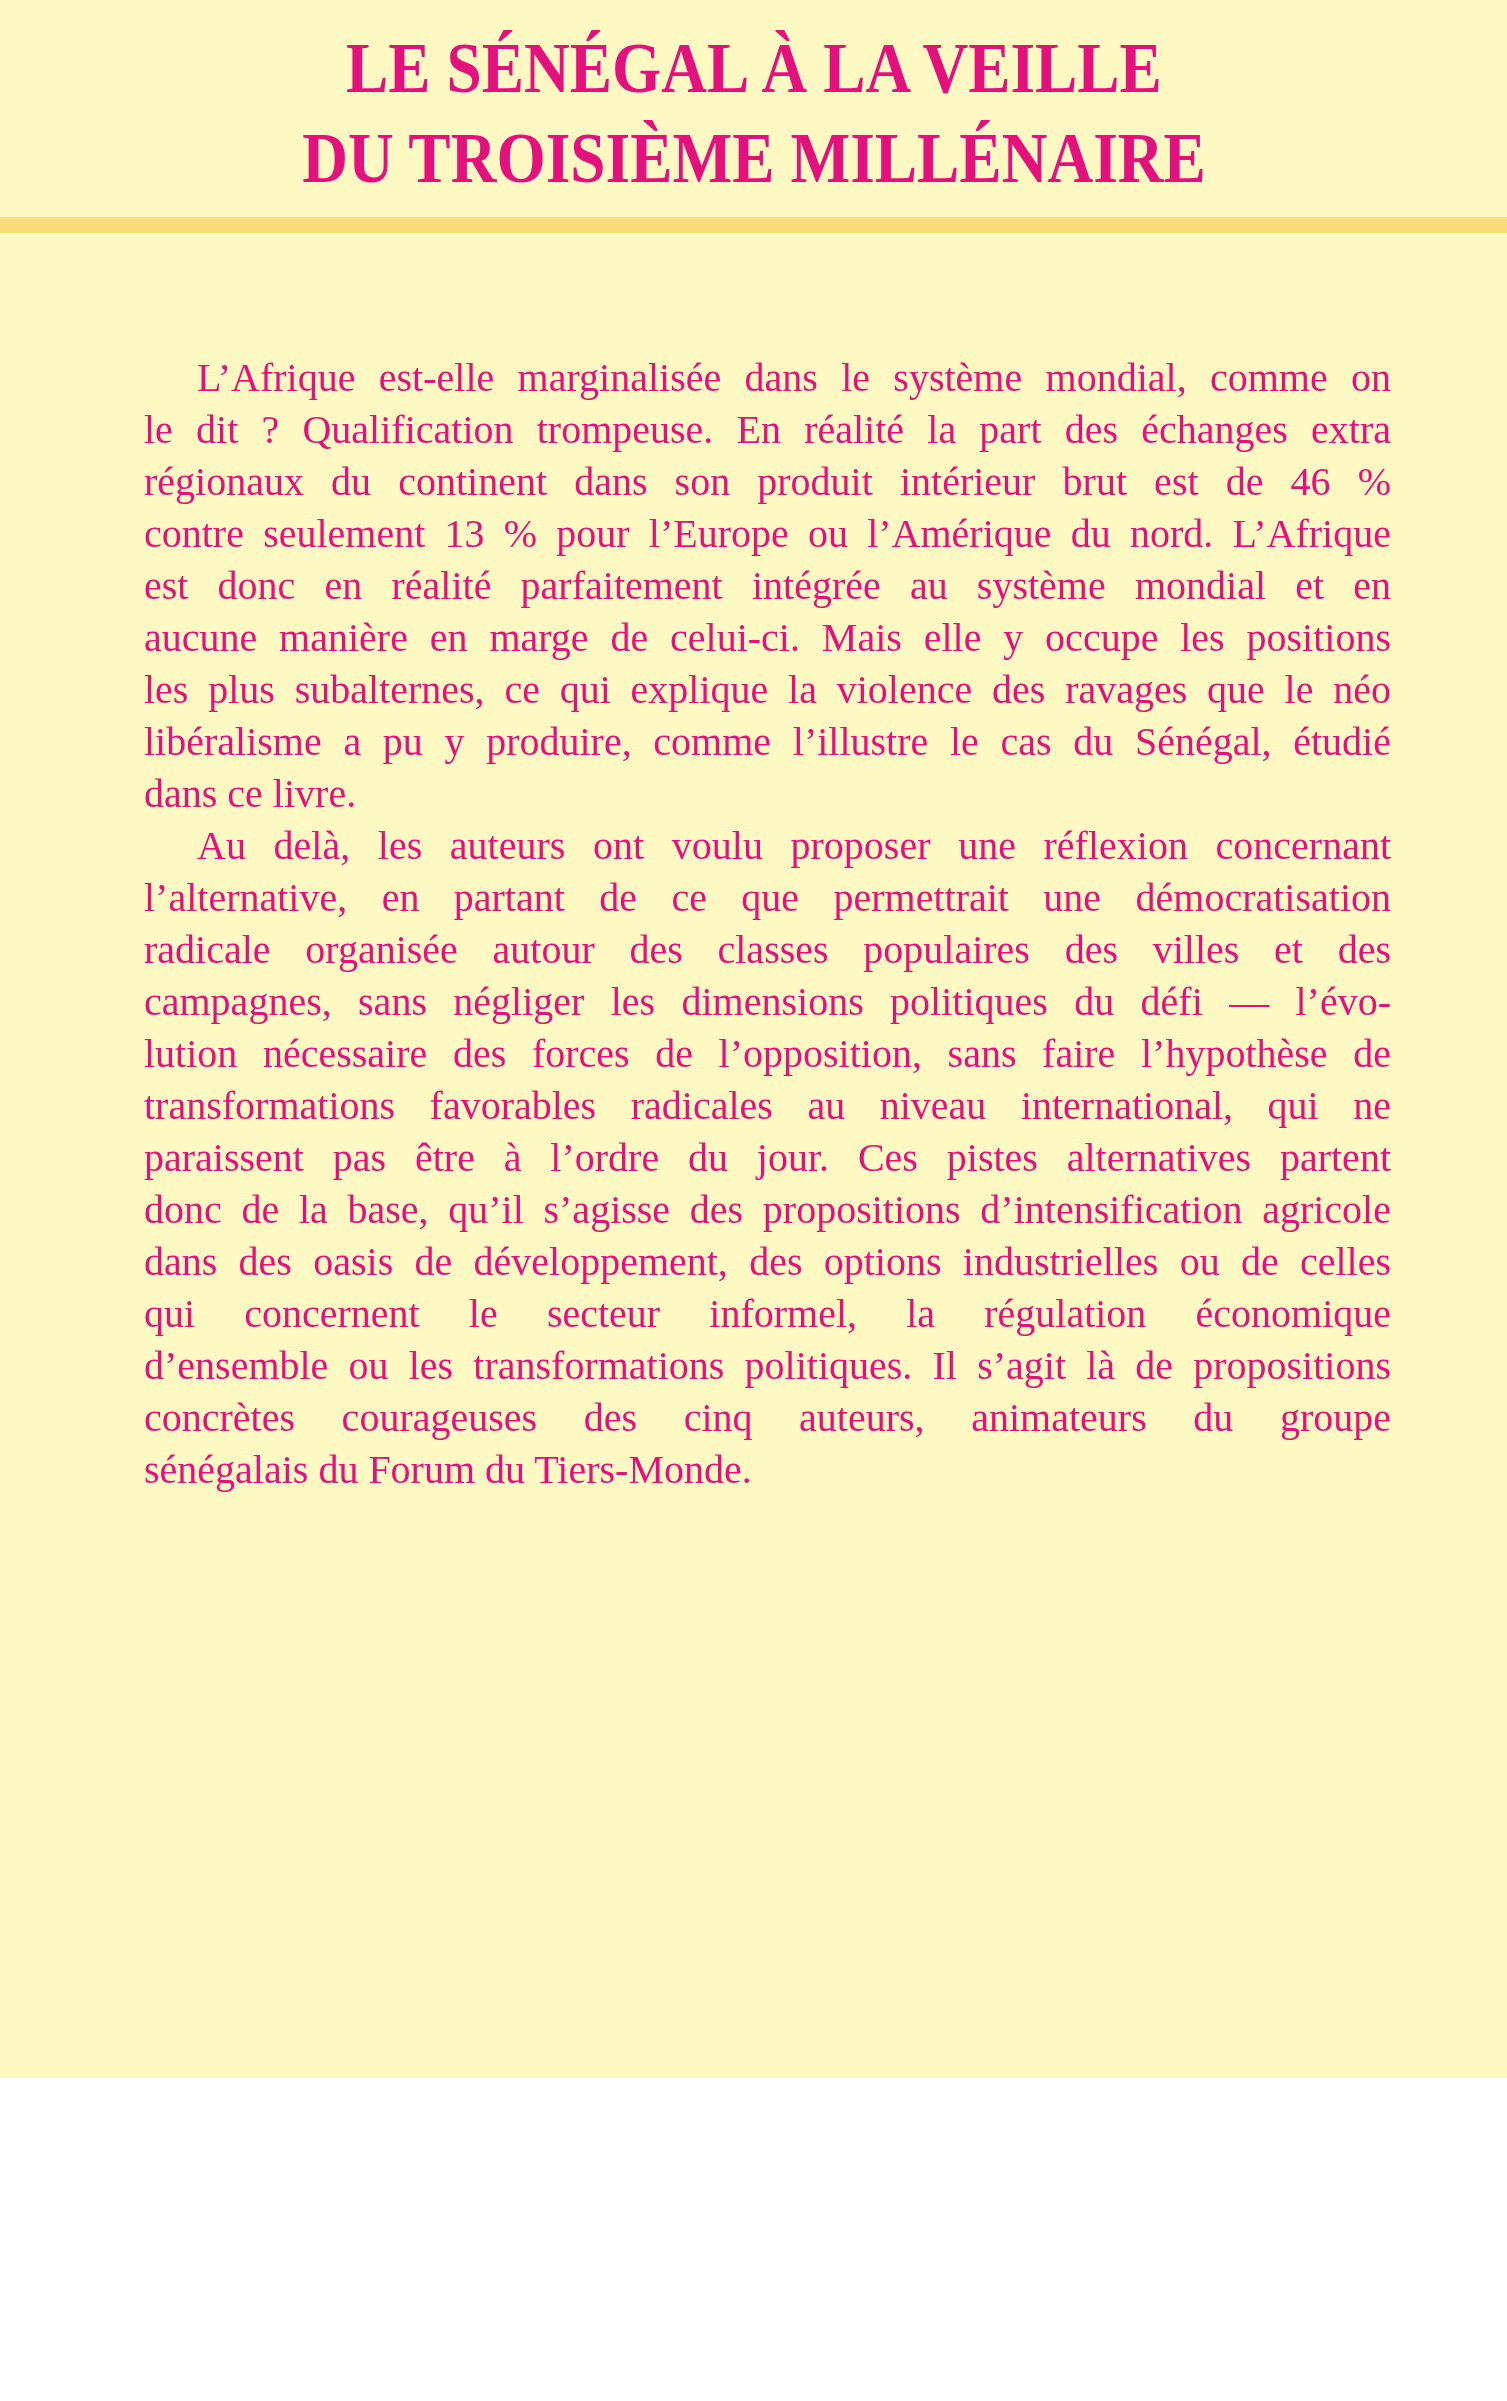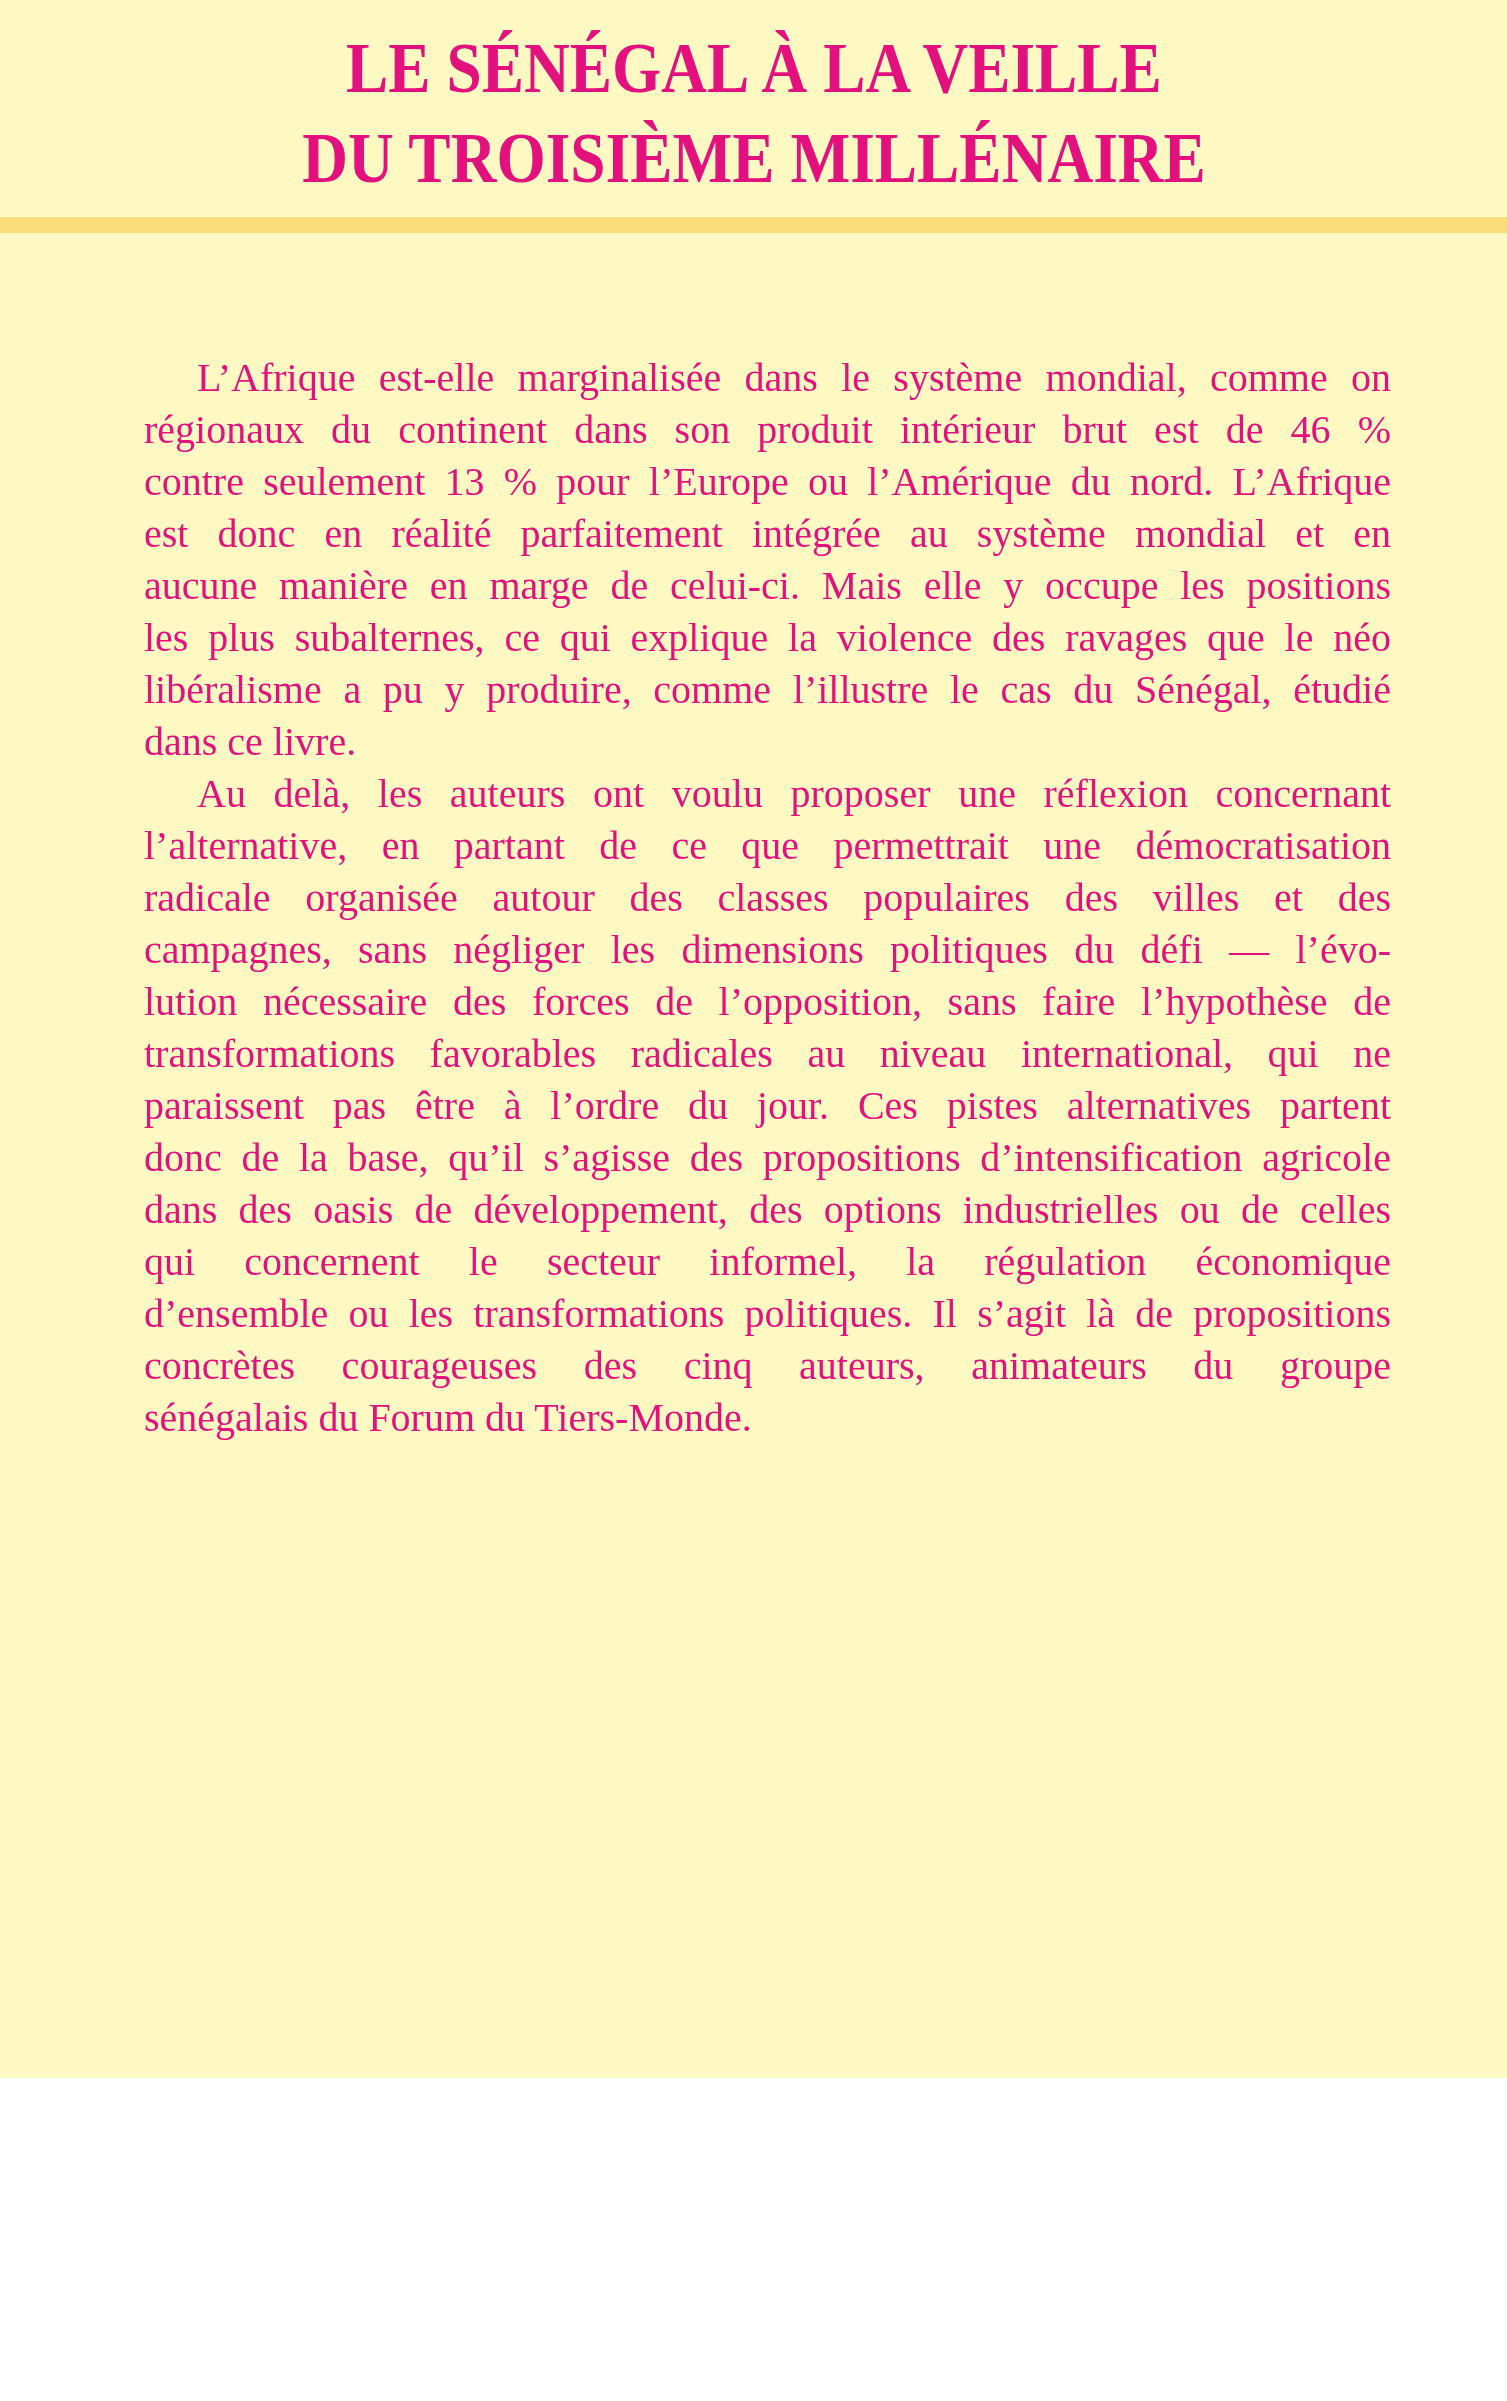--- a/index.html
+++ b/index.html
@@ -117,20 +117,21 @@
 
   <div class="title">
     <div class="title-line">LE SÉNÉGAL À LA VEILLE</div>
     <div class="title-line">DU TROISIÈME MILLÉNAIRE</div>
   </div>
 
   <div class="band"></div>
 
   <div class="blurb" id="blurb">
       <div class="line indent">L’Afrique est-elle marginalisée dans le système mondial, comme on</div>
+      <div class="line">le dit ? Qualification trompeuse. En réalité la part des échanges extra</div>
       <div class="line">régionaux du continent dans son produit intérieur brut est de 46 %</div>
       <div class="line">contre seulement 13 % pour l’Europe ou l’Amérique du nord. L’Afrique</div>
       <div class="line">est donc en réalité parfaitement intégrée au système mondial et en</div>
       <div class="line">aucune manière en marge de celui-ci. Mais elle y occupe les positions</div>
       <div class="line">les plus subalternes, ce qui explique la violence des ravages que le néo</div>
       <div class="line">libéralisme a pu y produire, comme l’illustre le cas du Sénégal, étudié</div>
       <div class="line para-end">dans ce livre.</div>
       <div class="line indent">Au delà, les auteurs ont voulu proposer une réflexion concernant</div>
       <div class="line">l’alternative, en partant de ce que permettrait une démocratisation</div>
       <div class="line">radicale organisée autour des classes populaires des villes et des</div>

